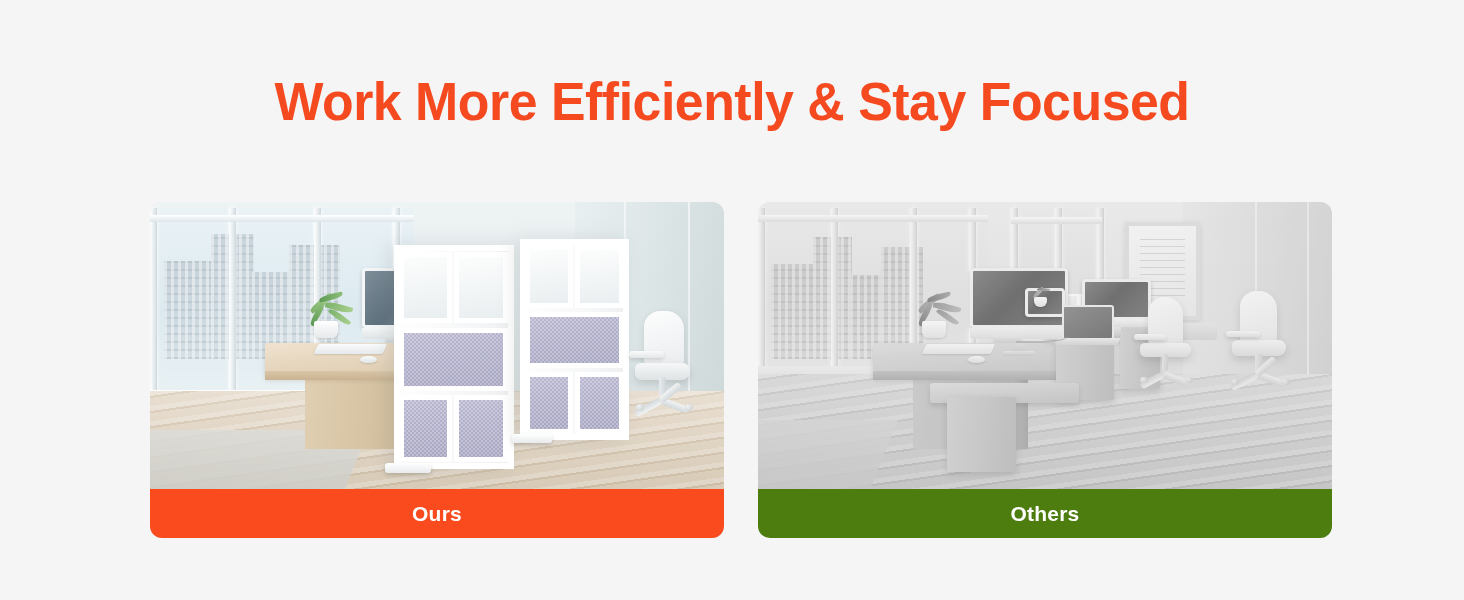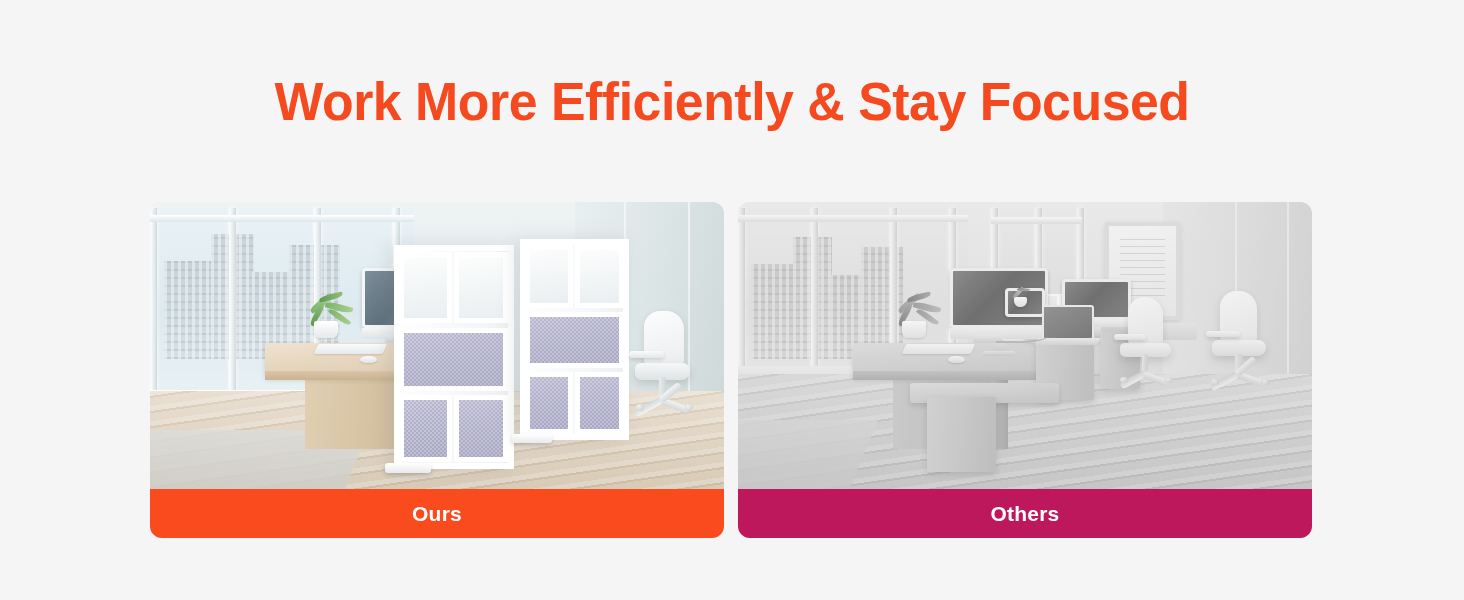--- a/index.html
+++ b/index.html
@@ -50,21 +50,21 @@
   }
 
   
   .cards {
     position: absolute;
     top: 202px;
     left: 150px;
     width: 1166px;
     height: 336px;
     display: flex;
-    gap: 14px;
+    gap: 34px;
   }
 
   .card {
     width: 574px;
     height: 336px;
     border-radius: 12px;
     overflow: hidden;
     position: relative;
     background: #dfe3e4;
     flex: 0 0 auto;
@@ -83,21 +83,21 @@
     display: flex;
     align-items: center;
     justify-content: center;
     font-size: 21px;
     font-weight: bold;
     color: #ffffff;
     letter-spacing: 0.2px;
   }
 
   .card-ours .card-label { background: #fa4b1e; }
-  .card-others .card-label { background: #be185d; }
+  .card-others .card-label { background: #4d7c0f; }
 
   .card-others .card-scene { filter: grayscale(1) contrast(0.92) brightness(1.0); }
 
   
   .scene { position: absolute; inset: 0; }
 
   
   .wall {
     position: absolute; left: 0; top: 0; right: 0; height: 68%;
     background: linear-gradient(180deg,#eef3f4 0%, #e4ebec 60%, #dde5e6 100%);

